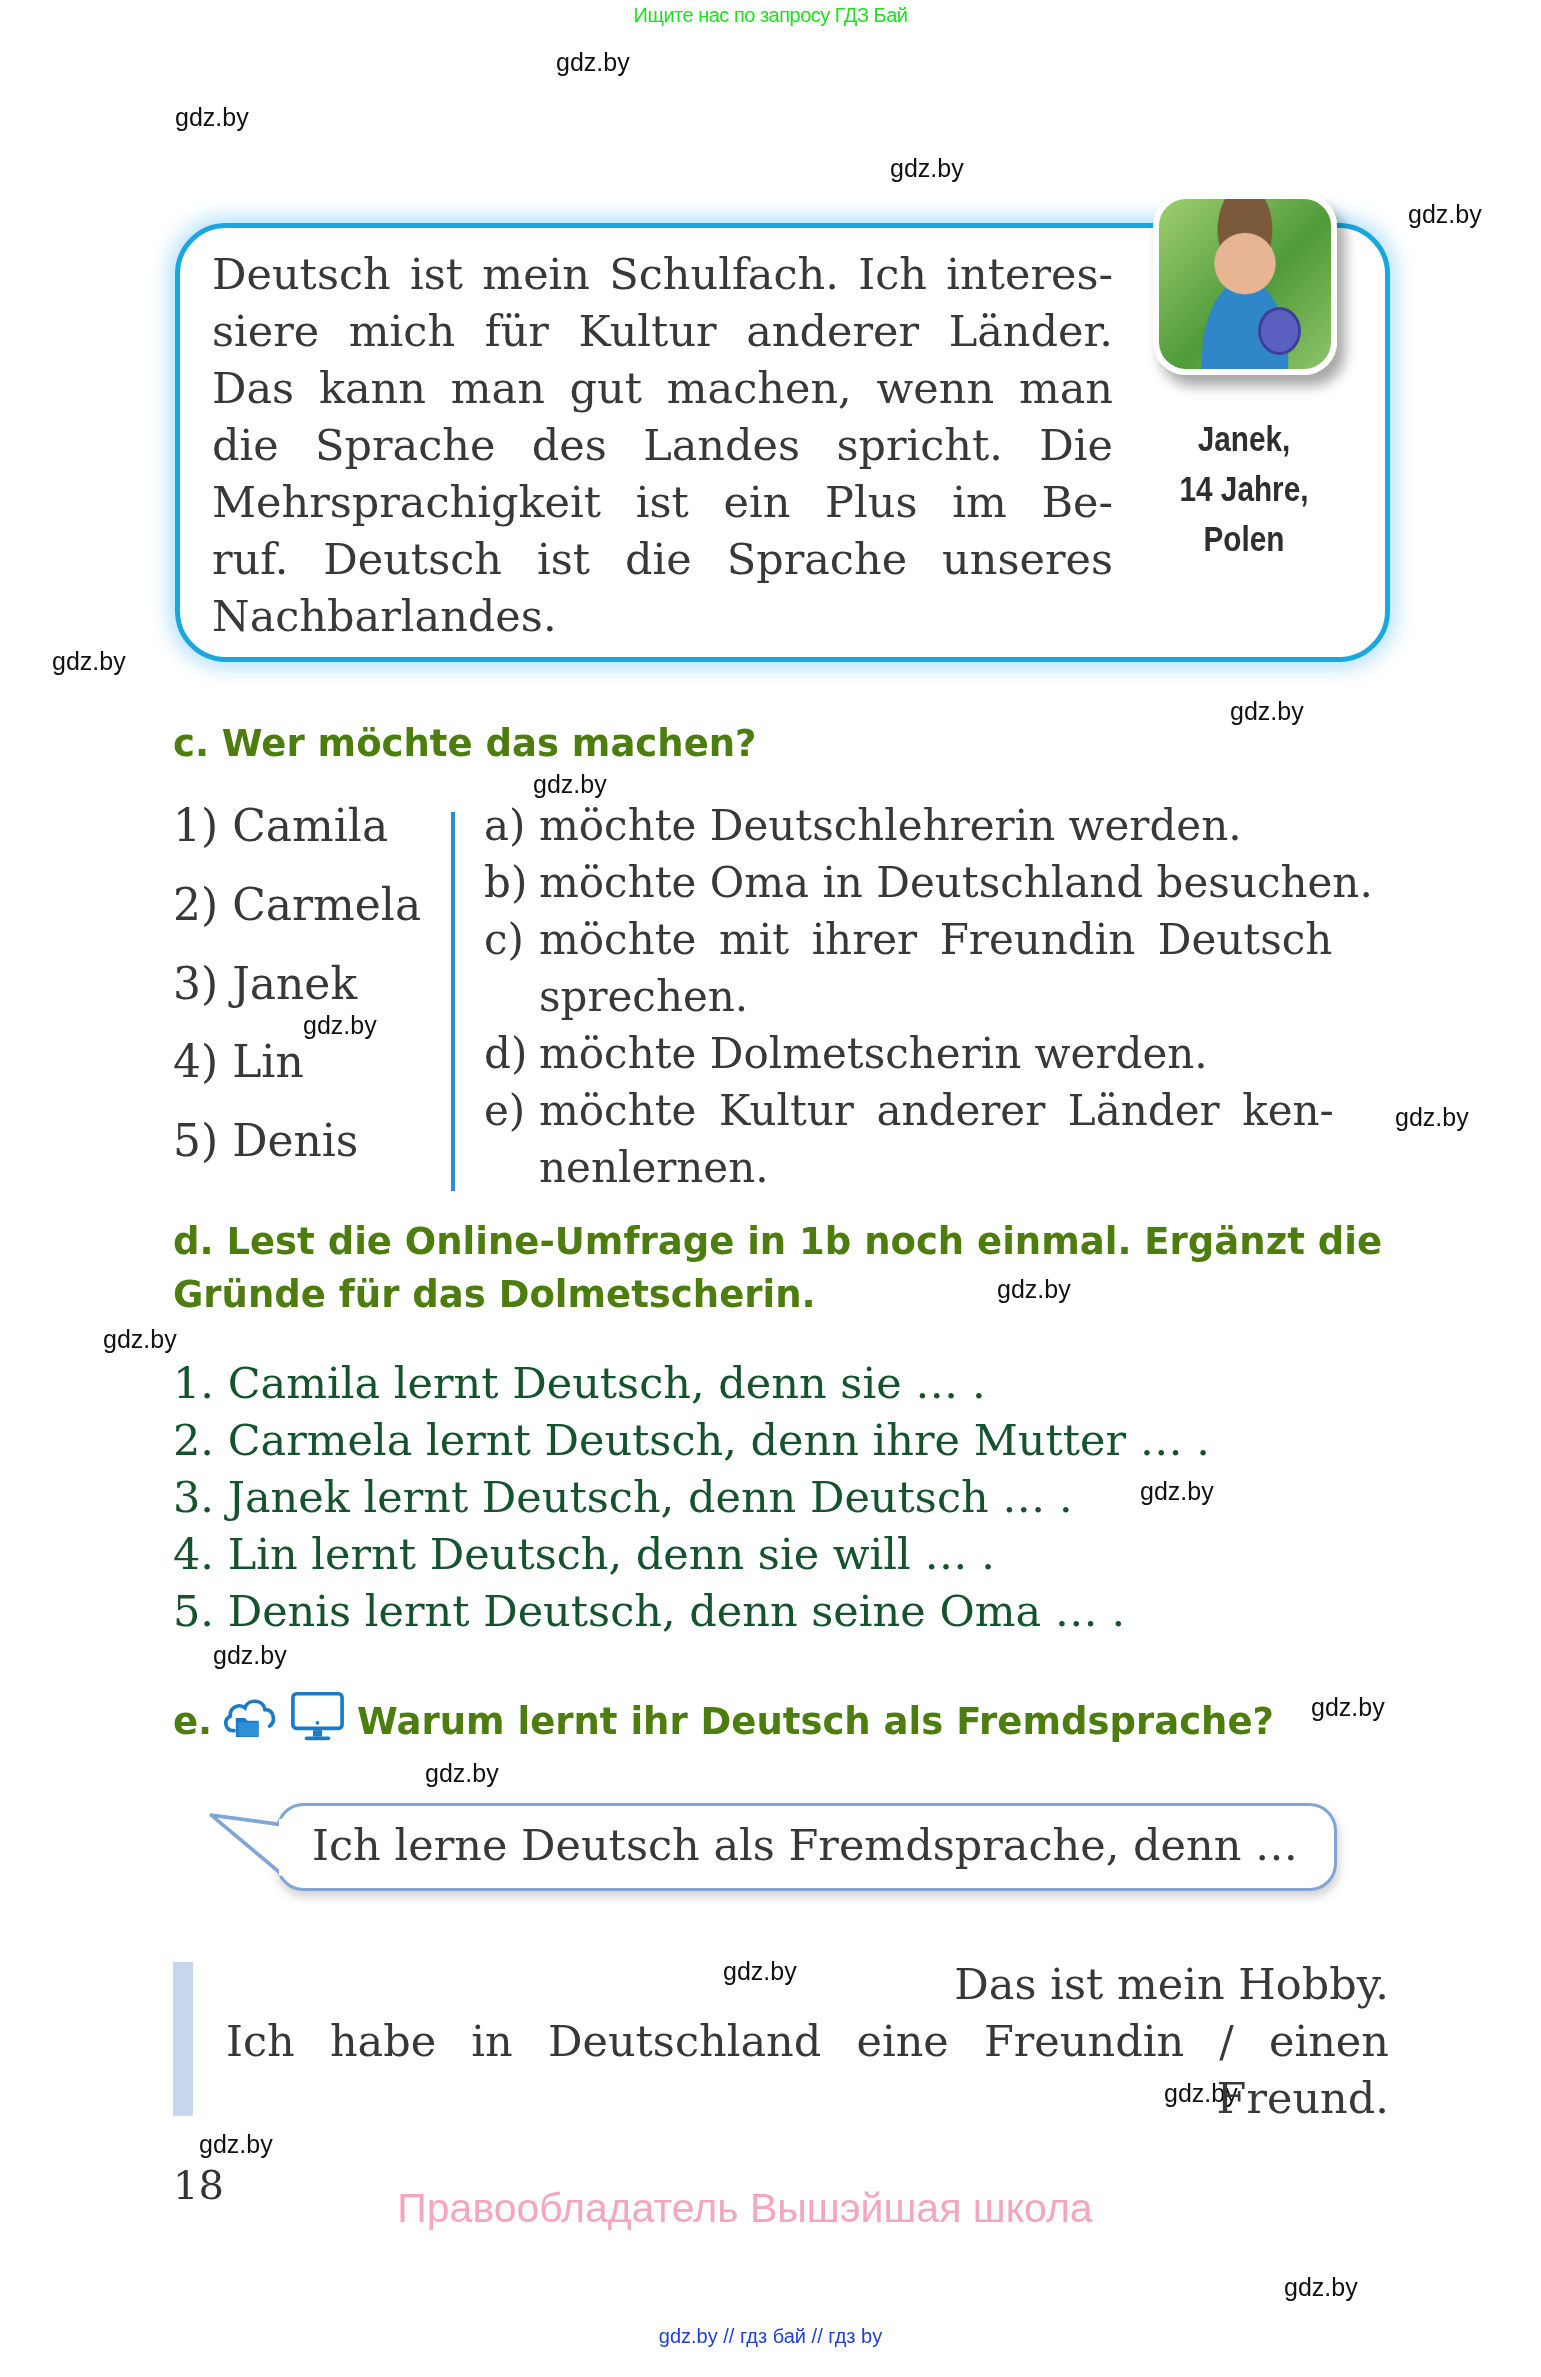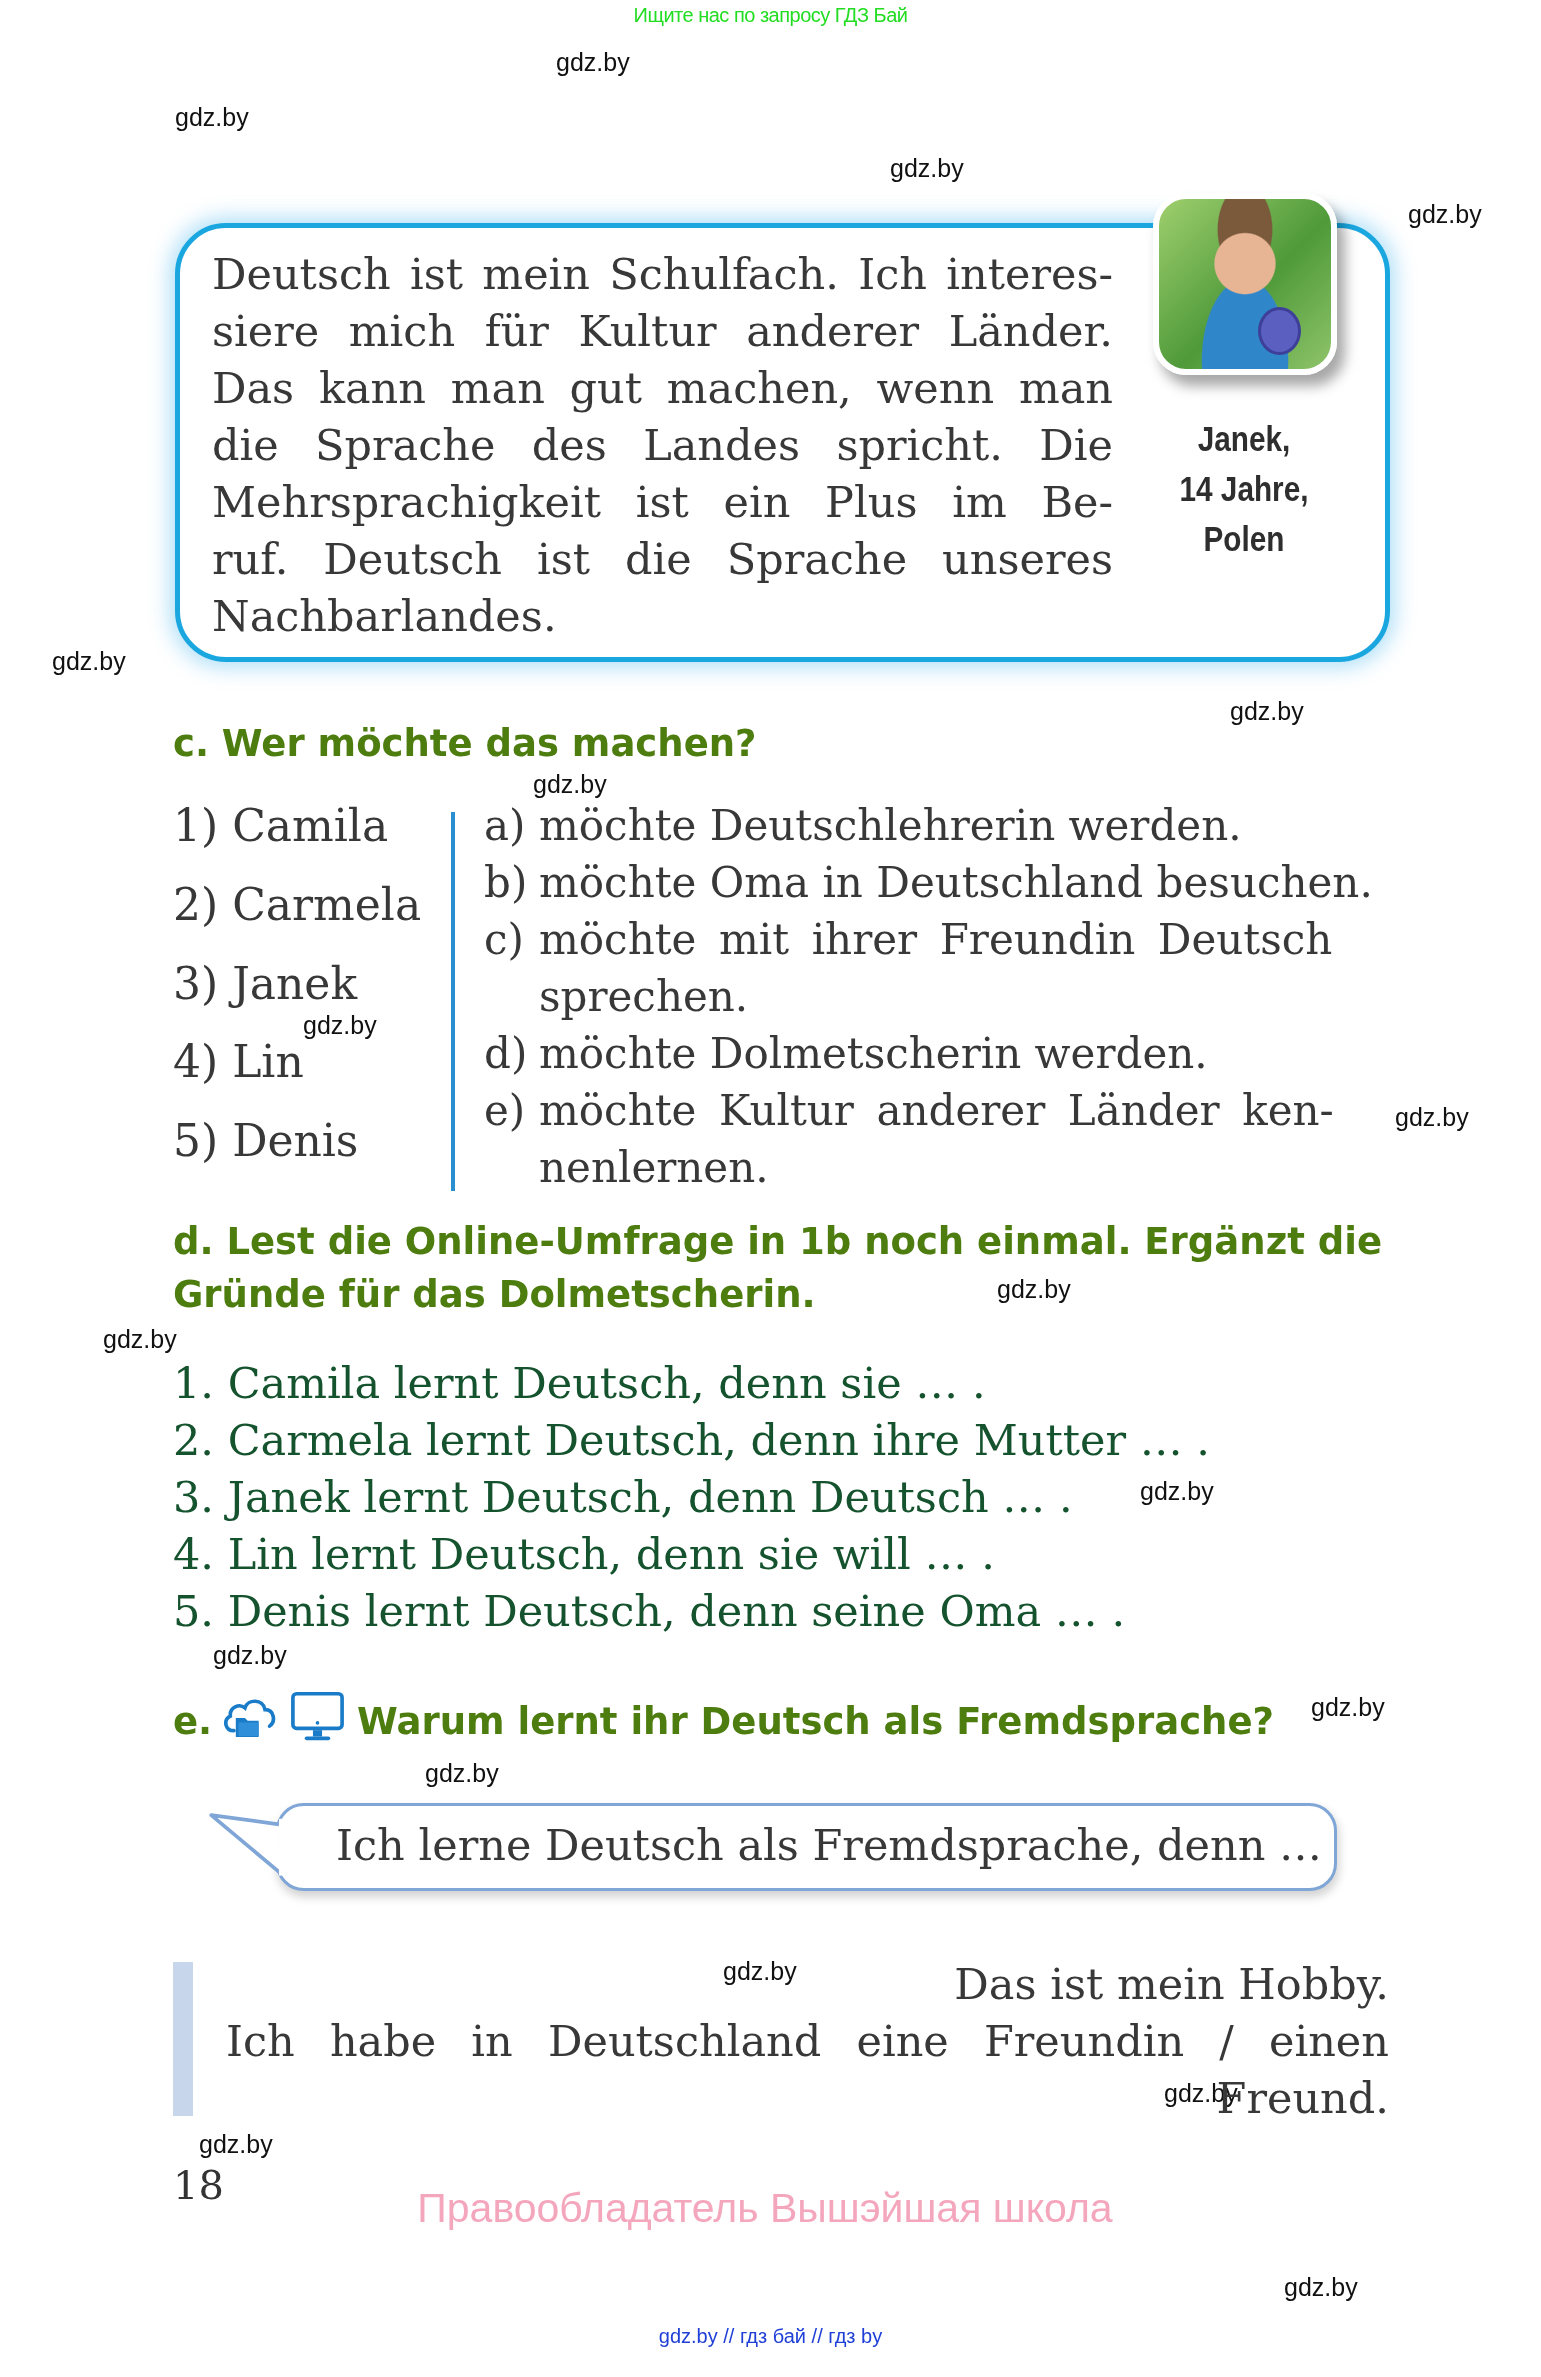--- a/index.html
+++ b/index.html
@@ -32,26 +32,26 @@
   .optcont { position:absolute; font-size:42px; color:#383838; white-space:nowrap; }
 
   .dlist div { position:absolute; left:0; font-size:43px; color:#14532d; white-space:nowrap; }
 
   .icon-cloud { left:221px; top:1696px; width:57px; height:42px; }
   .icon-monitor { left:290px; top:1691px; width:55px; height:51px; }
 
   .bubble { left:276px; top:1803px; width:1061px; height:88px; border:3.7px solid #7fa6d6; border-radius:27.6px; box-sizing:border-box; background:#fff;
      box-shadow: 1.8px 5.5px 9.2px rgba(0,0,0,0.18); }
   .bubble-tail { left:202px; top:1806px; width:110px; height:87px; }
-  .bubble-text { left:312px; top:1820px; font-size:43px; color:#383838; white-space:nowrap;margin-left:24px; }
+  .bubble-text { left:312px; top:1820px; font-size:43px; color:#383838; white-space:nowrap; }
 
   .hobby-bar { left:173px; top:1962px; width:20px; height:154px; background:#c8d6ec; }
   .hobby { left:226px; width:1163px; font-size:43px; color:#383838; line-height:57px;text-align:right; }
   .pagenum { left:173px; top:2162px; font-size:40px; color:#333; }
-  .pink { left:0; width:1490px; top:2185px; text-align:center; color:#f4a6bd; font-size:41px; font-family:"Liberation Sans", sans-serif;padding-left:20px; }
+  .pink { left:0; width:1490px; top:2185px; text-align:center; color:#f4a6bd; font-size:41px; font-family:"Liberation Sans", sans-serif; }
   .bottom-links { left:0; width:1541px; top:2325px; text-align:center; color:#1f3fd6; font-size:20px; font-family:"Liberation Sans", sans-serif; }
 </style>
 </head>
 <body>
 
 <div class="abs top-note">Ищите нас по запросу ГДЗ Бай</div>
 
 <div class="wm" style="left:556px;top:48px">gdz.by</div>
 <div class="wm" style="left:175px;top:103px">gdz.by</div>
 <div class="wm" style="left:890px;top:154px">gdz.by</div>

